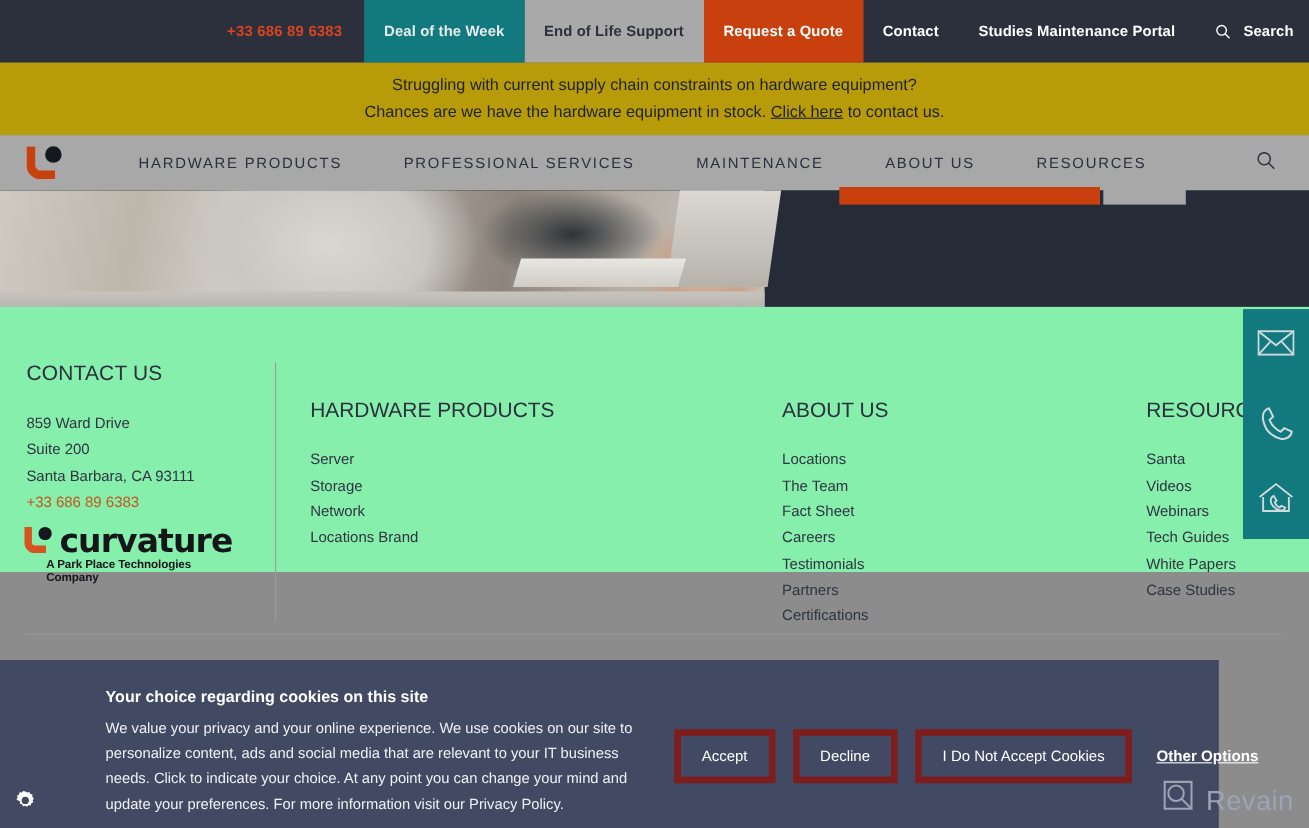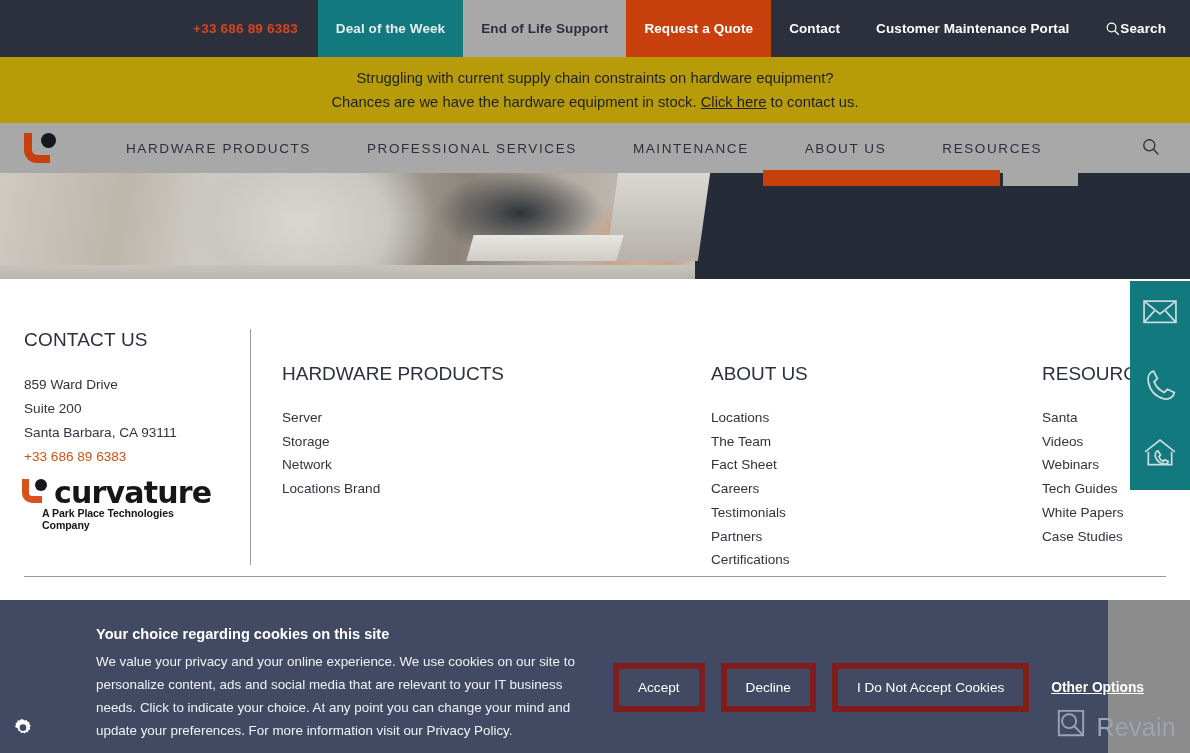--- a/index.html
+++ b/index.html
@@ -27,21 +27,21 @@
     display: flex; align-items: center; justify-content: center;
     padding: 0 18px;
     font-weight: bold; font-size: 13.5px;
     letter-spacing: .1px;
     white-space: nowrap;
   }
   .tc-deal   { background: #127a7f; color: #e7eced; }
   .tc-eol    { background: #a9a9a9; color: #2b303c; }
   .tc-quote  { background: #c8400d; color: #ffffff; }
   .tc-plain  { background: transparent; color: #ffffff; }
-  .tc-search { background: transparent; color: #ffffff; display:flex; align-items:center; gap: 0; padding-right: 24px;}
+  .tc-search { background: transparent; color: #ffffff; display:flex; align-items:center; gap: 11px; padding-right: 14px;}
   .srch-glyph { width: 15px; height: 15px; display:block; }
 
   
   .promo {
     position: absolute; top: 57px; left: 0;
     width: 1190px; height: 66px;
     background: #b79b09;
     color: #1e2228;
     display: flex; flex-direction: column;
     align-items: center; justify-content: center;
@@ -113,22 +113,22 @@
     width: 237px; height: 16px; background: #c8400d;
   }
   .hero-form-box {
     position: absolute; left: 1003px; top: 170px;
     width: 75px; height: 16px; background: #a8a8a8;
   }
 
   
   .footer {
     position: absolute; top: 279px; left: 0;
-    width: 1190px; height: 321px;
-    background: #ffffff;
+    width: 1190px; height: 241px;
+    background: #86efac;
   }
   .ft-contact { position: absolute; left: 24px; top: 50px; width: 226px; }
   .ft-h {
     font-size: 19px; color: #2b303c; letter-spacing: .2px;
     font-weight: normal; margin-bottom: 22px;
   }
   .ft-addr { font-size: 13.6px; line-height: 24px; color: #2f3440; }
   .ft-phone { font-size: 13.6px; line-height: 24px; color: #c8551f; }
   .ft-vrule {
     position: absolute; left: 250px; top: 50px;
@@ -220,21 +220,21 @@
 </style>
 </head>
 <body>
 
 <div class="topbar">
   <div class="topbar-phone">+33 686 89 6383</div>
   <div class="topbar-cell tc-deal">Deal of the Week</div>
   <div class="topbar-cell tc-eol">End of Life Support</div>
   <div class="topbar-cell tc-quote">Request a Quote</div>
   <div class="topbar-cell tc-plain">Contact</div>
-  <div class="topbar-cell tc-plain">Customer Maintenance Portal</div>
+  <div class="topbar-cell tc-plain">Studies Maintenance Portal</div>
   <div class="topbar-cell tc-search">
     <span>
       <svg class="srch-glyph" viewBox="0 0 24 24" fill="none" stroke="currentColor" stroke-width="2">
         <circle cx="10.5" cy="10.5" r="7"></circle>
           <line x1="15.6" y1="15.6" x2="22" y2="22"></line>
       </svg>
     </span>
     <span>Search</span>
   </div>
 </div>

